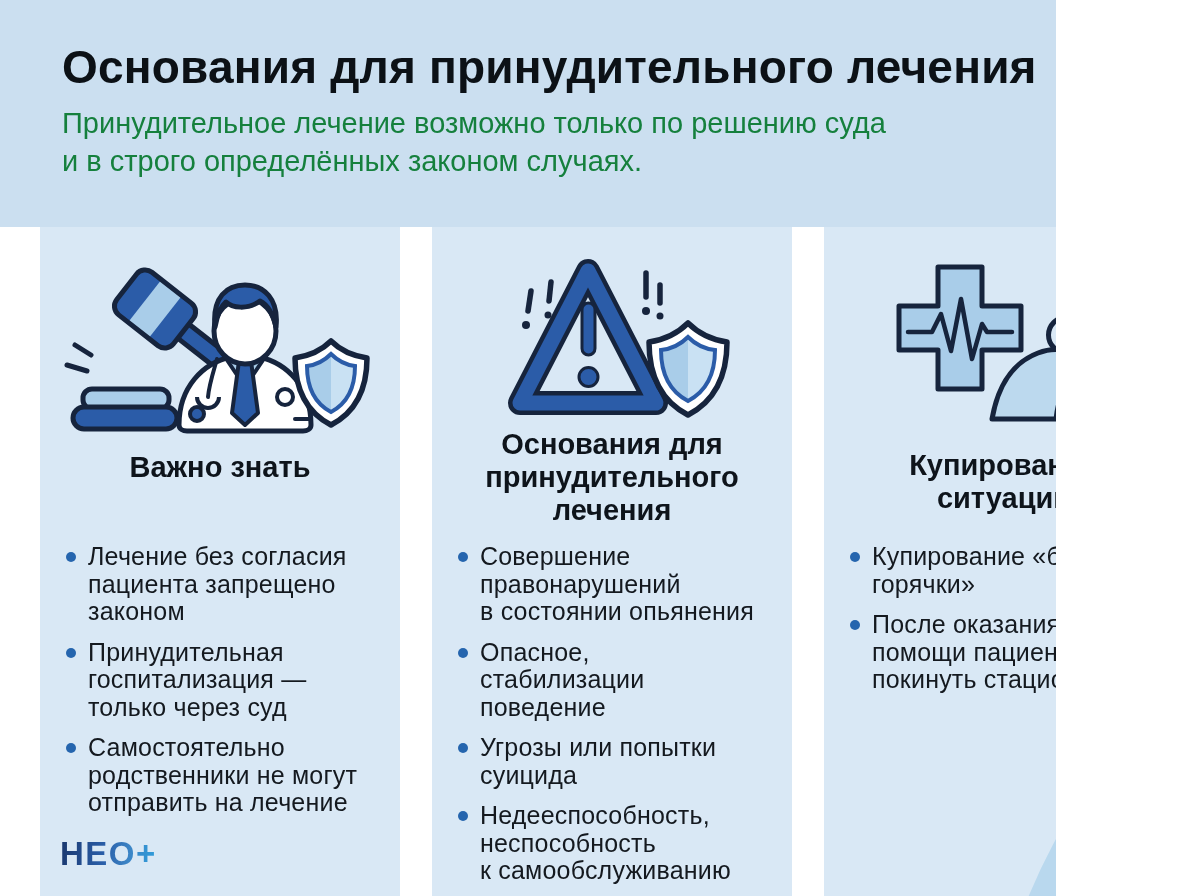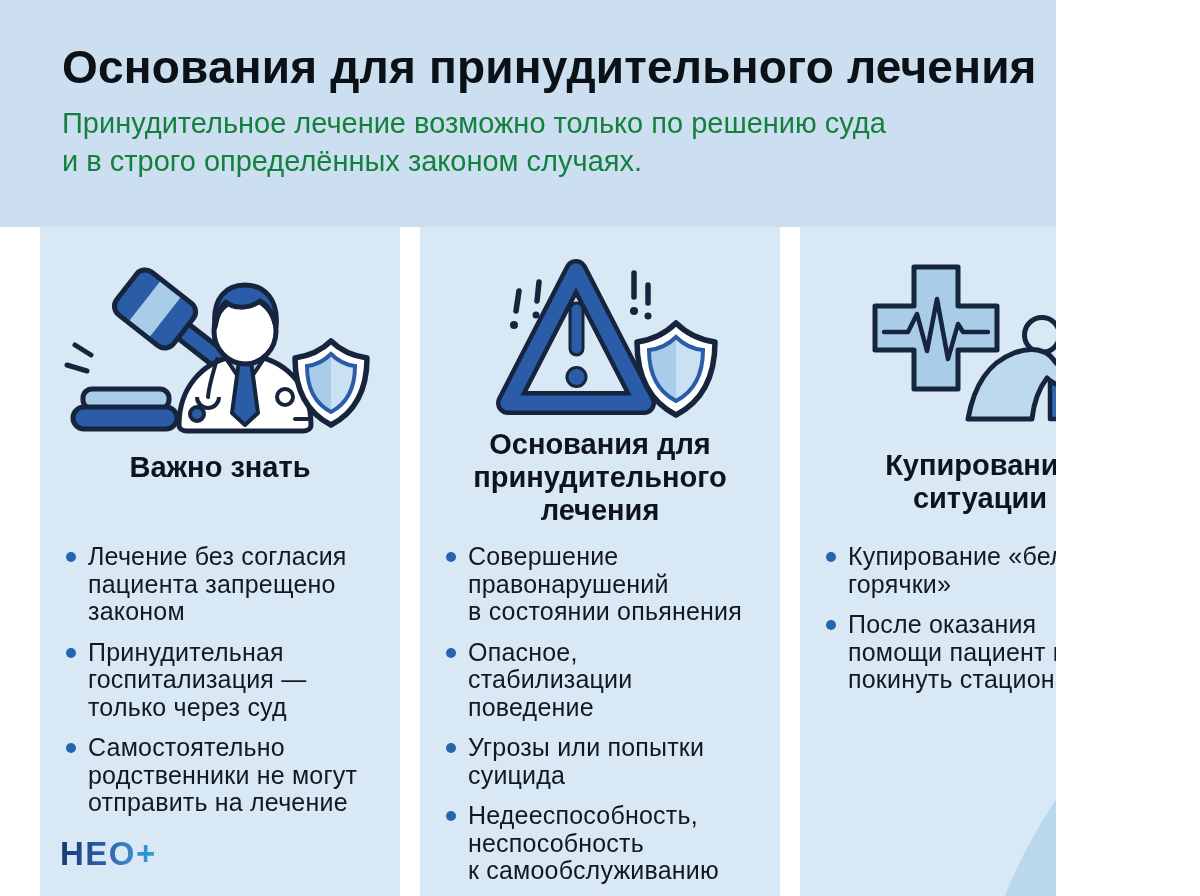--- a/index.html
+++ b/index.html
@@ -9,21 +9,21 @@
   .decor-dark{position:absolute;left:564px;top:636px;width:1832px;height:1832px;
               border-radius:50%;background:#2e79bf;z-index:0;}
   
   .header{position:absolute;left:0;top:0;width:1200px;height:227px;background:#cbdff0;
           z-index:2;box-sizing:border-box;padding:40px 55px 0 62px;}
   .header h1{margin:0;font-size:46px;line-height:54px;font-weight:700;color:#0c1116;
              letter-spacing:0.2px;}
   .subtitle{margin:10px 0 0 0;font-size:29px;line-height:38px;color:#15803d;}
   .subtitle span{display:block;}
   
-  .cards{position:absolute;left:40px;top:227px;display:flex;gap:20px;z-index:1;text-decoration:underline;}
+  .cards{position:absolute;left:40px;top:227px;display:flex;gap:32px;z-index:1;text-decoration:underline;}
   .card{position:relative;width:360px;height:669px;background:#d9e8f5;overflow:hidden;}
   .card .icon{position:absolute;z-index:1;}
   .card1 .icon{left:15px;top:30px;}
   .card2 .icon{left:20px;top:28px;}
   .card3 .icon{left:20px;top:30px;}
   .card-title{position:absolute;left:50%;transform:translateX(-50%);width:312px;margin:0;
               text-align:center;font-size:29px;line-height:33px;font-weight:700;color:#0e141b;z-index:1;}
   .card1 .card-title{top:224px;}
   .card2 .card-title{top:201px;}
   .card3 .card-title{top:222px;}

